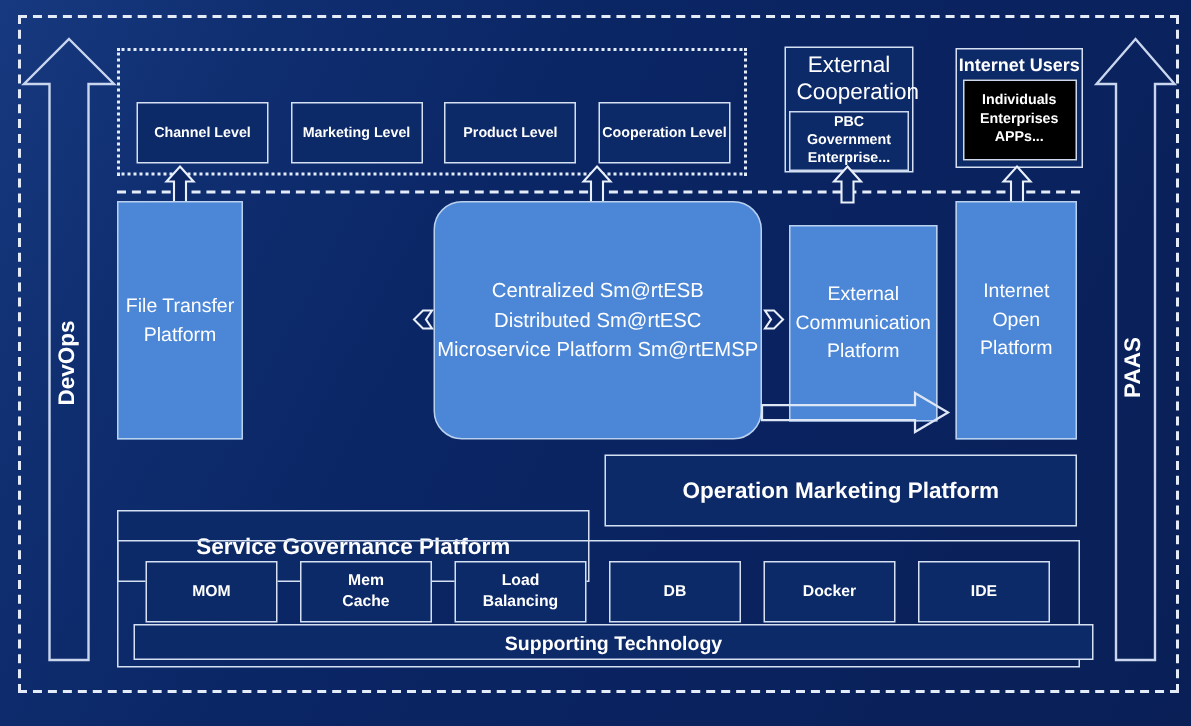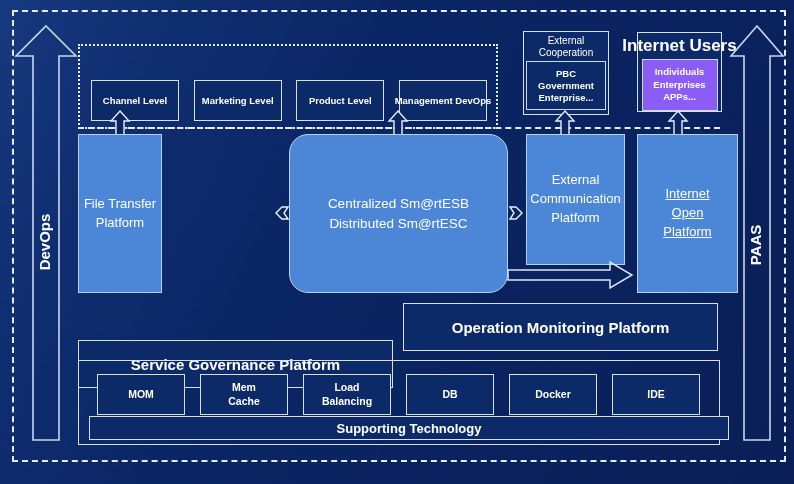--- a/index.html
+++ b/index.html
@@ -5,48 +5,48 @@
   html,body{margin:0;padding:0;background:#08204f;}
   #stage{
     position:relative;width:794px;height:484px;overflow:hidden;
     font-family:"Liberation Sans",sans-serif;color:#ffffff;
     background:linear-gradient(118deg,#17397f 0%,#0f2e70 18%,#0b2665 38%,#0a2360 62%,#091f56 100%);
   }
   .abs{position:absolute;box-sizing:border-box;}
   
   #outer-frame{left:12px;top:10px;width:774px;height:452px;border:2px dashed #e4ecf9;}
   
-  #levels-box{left:78px;top:44px;width:420px;height:85px;border:2px dotted #e4ecf9;
+  #levels-box{left:78px;top:32px;width:420px;height:85px;border:2px dotted #e4ecf9;
     display:flex;justify-content:space-between;align-items:flex-start;
     padding:34px 9px 8px 11px;}
   .lvl{width:86px;height:39px;border:1.5px solid #d5e1f3;background:#0c2968;
     display:flex;align-items:center;justify-content:center;
     font-size:9.5px;font-weight:bold;text-align:center;white-space:nowrap;}
   
   .dark-box{border:1.5px solid #d5e1f3;background:#0c2968;}
   #ext-coop{left:523px;top:31px;width:86px;height:84px;display:flex;flex-direction:column;align-items:center;padding-top:3px;}
-  #ext-coop .title{font-size:10px;line-height:1.22;text-align:center;width:70px;}
+  #ext-coop .title{font-size:15px;line-height:1.22;text-align:center;width:70px;}
   #ext-coop .inner{margin-top:2px;width:76px;height:45px;border:1.3px solid #cdd9ee;background:#0c2968;
     display:flex;align-items:center;justify-content:center;font-size:9.5px;font-weight:bold;line-height:1.25;text-align:center;padding:1px;}
   #inet-users{left:637px;top:32px;width:85px;height:80px;display:flex;flex-direction:column;align-items:center;padding-top:3px;}
-  #inet-users .title{font-size:17px;font-weight:bold;white-space:nowrap;}
-  #inet-users .inner{margin-top:3px;width:72px;height:50px;border:1.3px solid #cdd9ee;background:#8b5cf6;
+  #inet-users .title{font-size:12px;font-weight:bold;white-space:nowrap;}
+  #inet-users .inner{margin-top:3px;width:72px;height:50px;border:1.3px solid #cdd9ee;background:#000000;
     display:flex;align-items:center;justify-content:center;font-size:9.5px;font-weight:bold;line-height:1.3;text-align:center;padding:1px;}
   
   #dash-line{left:78px;top:127px;width:642px;height:0;border-top:2px dashed #e4ecf9;}
   
   .plat{background:#4c87d7;border:1.5px solid #b9d1ef;
     display:flex;align-items:center;justify-content:center;text-align:center;
     font-size:13px;line-height:1.45;color:#ffffff;}
   #p-file{left:78px;top:134px;width:84px;height:159px;padding:0 4px;}
   #p-combined{left:190px;top:134px;width:85px;height:159px;padding:0 8px;}
   #p-central{left:289px;top:134px;width:219px;height:159px;font-size:13.5px;border-radius:19px;}
   #p-central .cline{display:block;}
-  #p-extcomm{left:526px;top:134px;width:99px;height:131px;padding:0 2px;}
-  #p-inetopen{left:637px;top:134px;width:101px;height:159px;padding:0 10px;text-decoration:underline;}
+  #p-extcomm{left:526px;top:150px;width:99px;height:131px;padding:0 2px;}
+  #p-inetopen{left:637px;top:134px;width:81px;height:159px;padding:0 10px;}
   
   .gov{border:1.5px solid #d5e1f3;background:#0c2968;display:flex;align-items:center;justify-content:center;
     font-size:15px;font-weight:600;}
   #gov-left{left:78px;top:303px;width:315px;height:48px;margin-top:37px;}
   #gov-right{left:403px;top:303px;width:315px;height:48px;}
   
   #support-box{left:78px;top:360px;width:642px;height:85px;border:1.5px solid #d5e1f3;}
   #tech-row{left:0;top:13px;width:642px;display:flex;justify-content:space-between;padding:0 21px 0 18px;box-sizing:border-box;}
   .tech{width:86px;height:39px;border:1.5px solid #d5e1f3;background:#0c2968;
     display:flex;align-items:center;justify-content:center;text-align:center;
@@ -79,21 +79,21 @@
 
   <svg class="abs" style="left:729px;top:22px;" width="56" height="422" viewBox="0 0 56 422">
     <path d="M28 4 L54 34 L41 34 L41 418 L15 418 L15 34 L2 34 Z" fill="none" stroke="#c9d6ee" stroke-width="1.6"></path>
   </svg>
   <div class="vlabel" id="paas-label">PAAS</div>
 
   <div class="abs" id="levels-box">
       <div class="lvl">Channel Level</div>
       <div class="lvl">Marketing Level</div>
       <div class="lvl">Product Level</div>
-      <div class="lvl">Management DevOps</div>
+      <div class="lvl">Cooperation Level</div>
     </div>
 
   <div class="abs dark-box" id="ext-coop">
     <div class="title">External Cooperation</div>
     <div class="inner">PBC Government Enterprise...</div>
   </div>
 
   <div class="abs dark-box" id="inet-users">
     <div class="title">Internet Users</div>
     <div class="inner">Individuals Enterprises APPs...</div>
@@ -112,38 +112,39 @@
   </svg>
   <svg class="abs" style="left:667px;top:109px;" width="22" height="27" viewBox="0 0 22 27">
     <path d="M11 2 L20 12 L15 12 L15 26 L7 26 L7 12 L2 12 Z" fill="#0b2563" stroke="#eaf0fb" stroke-width="1.4"></path>
   </svg>
 
   <div class="abs plat" id="p-file">File Transfer Platform</div>
   <div class="abs plat" id="p-central">
     <div>
         <span class="cline">Centralized Sm@rtESB</span>
         <span class="cline">Distributed Sm@rtESC</span>
+        <span class="cline">Microservice Platform Sm@rtEMSP</span>
       </div>
   </div>
   <div class="abs plat" id="p-extcomm">External Communication Platform</div>
   <div class="abs plat" id="p-inetopen">Internet Open Platform</div>
 
   <svg class="abs" style="left:274px;top:200px;" width="16" height="26" viewBox="0 0 16 26">
     <path d="M14 7 L8 7 L2 13 L8 19 L14 19 L10 13 Z" fill="none" stroke="#eaf0fb" stroke-width="1.4"></path>
   </svg>
   <svg class="abs" style="left:508px;top:200px;" width="16" height="26" viewBox="0 0 16 26">
     <path d="M2 7 L8 7 L14 13 L8 19 L2 19 L6 13 Z" fill="none" stroke="#eaf0fb" stroke-width="1.4"></path>
   </svg>
 
   <svg class="abs" style="left:506px;top:259px;" width="130" height="32" viewBox="0 0 130 32">
     <path d="M2 11 L104 11 L104 3 L126 16 L104 29 L104 21 L2 21 Z" fill="none" stroke="#dce6f5" stroke-width="1.5"></path>
   </svg>
 
   <div class="abs gov" id="gov-left">Service Governance Platform</div>
-  <div class="abs gov" id="gov-right">Operation Monitoring Platform</div>
+  <div class="abs gov" id="gov-right">Operation Marketing Platform</div>
 
   <div class="abs" id="support-box">
     <div class="abs" id="tech-row">
         <div class="tech">
           <span class="tech-text">MOM</span>
         </div>
         <div class="tech">
           <span class="tech-text">Mem Cache</span>
         </div>
         <div class="tech">

